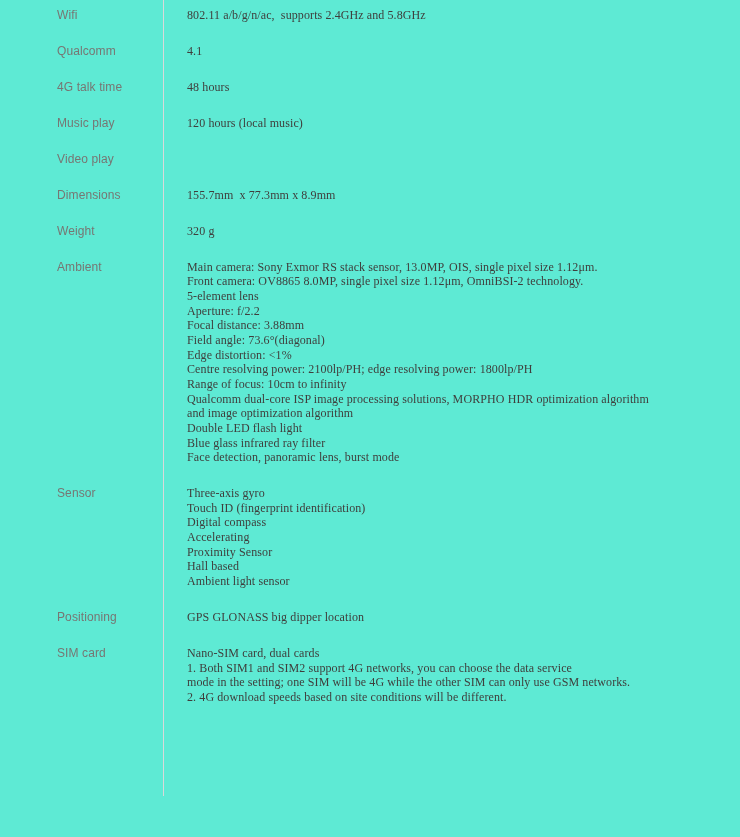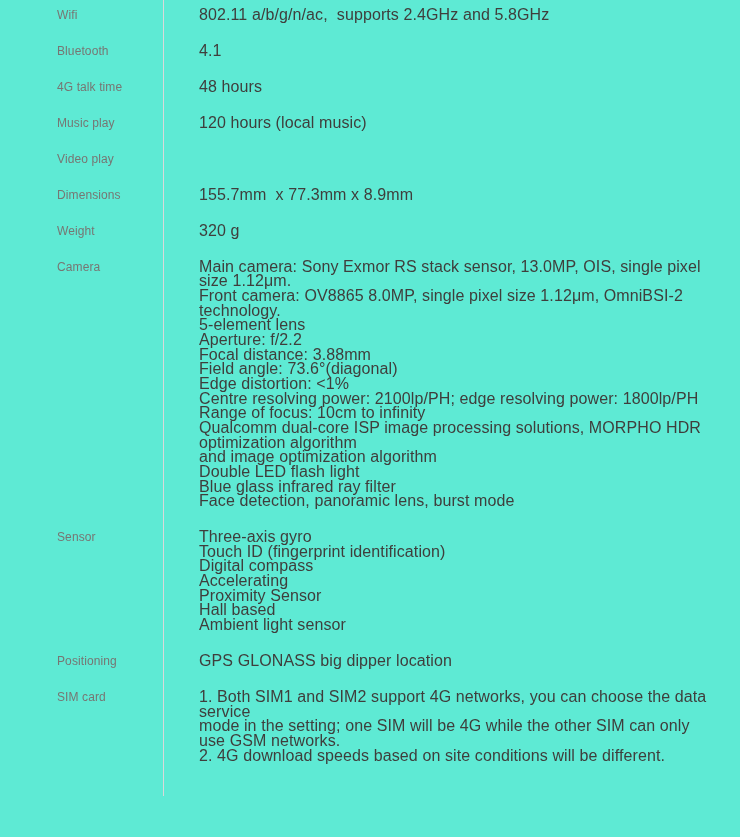--- a/index.html
+++ b/index.html
@@ -39,44 +39,45 @@
     padding-left: 57px;
     flex: 0 0 163px;
     color: #777673;
     font-size: 12px;
     line-height: 14.65px;
     letter-spacing: 0.1px;
     white-space: pre-wrap;
   }
   .spec-value {
     flex: 1 1 auto;
-    padding-left: 36px;
+    padding-left: 24px;
     padding-right: 30px;
     color: #3f3e3c;
-    font-size: 16px;
+    font-size: 12px;
     line-height: 14.65px;
     letter-spacing: 0.1px;
     white-space: pre-wrap;
+    font-family: Liberation Serif, serif;
   }
   .line { min-height: 14.65px; }
 </style>
 </head>
 <body>
 
 <div class="page">
   <div class="v-divider"></div>
   <div class="spec-table">
 
       <div class="spec-row">
         <div class="spec-label">Wifi</div>
         <div class="spec-value"><div class="line">802.11 a/b/g/n/ac,  supports 2.4GHz and 5.8GHz</div></div>
       </div>
 
       <div class="spec-row">
-        <div class="spec-label">Bluetooth</div>
+        <div class="spec-label">Qualcomm</div>
         <div class="spec-value"><div class="line">4.1</div></div>
       </div>
 
 
 
       <div class="spec-row">
         <div class="spec-label">4G talk time</div>
         <div class="spec-value"><div class="line">48 hours</div></div>
       </div>
 
@@ -93,32 +94,32 @@
         <div class="spec-label">Dimensions</div>
         <div class="spec-value"><div class="line">155.7mm  x 77.3mm x 8.9mm</div></div>
       </div>
 
       <div class="spec-row">
         <div class="spec-label">Weight</div>
         <div class="spec-value"><div class="line">320 g</div></div>
       </div>
 
       <div class="spec-row">
-        <div class="spec-label">Camera</div>
+        <div class="spec-label">Ambient</div>
         <div class="spec-value"><div class="line">Main camera: Sony Exmor RS stack sensor, 13.0MP, OIS, single pixel size 1.12μm.</div><div class="line">Front camera: OV8865 8.0MP, single pixel size 1.12μm, OmniBSI-2 technology.</div><div class="line">5-element lens</div><div class="line">Aperture: f/2.2</div><div class="line">Focal distance: 3.88mm</div><div class="line">Field angle: 73.6°(diagonal)</div><div class="line">Edge distortion: &lt;1%</div><div class="line">Centre resolving power: 2100lp/PH; edge resolving power: 1800lp/PH</div><div class="line">Range of focus: 10cm to infinity</div><div class="line">Qualcomm dual-core ISP image processing solutions, MORPHO HDR optimization algorithm</div><div class="line">and image optimization algorithm</div><div class="line">Double LED flash light</div><div class="line">Blue glass infrared ray filter</div><div class="line">Face detection, panoramic lens, burst mode</div></div>
       </div>
 
       <div class="spec-row">
         <div class="spec-label">Sensor</div>
         <div class="spec-value"><div class="line">Three-axis gyro</div><div class="line">Touch ID (fingerprint identification)</div><div class="line">Digital compass</div><div class="line">Accelerating</div><div class="line">Proximity Sensor</div><div class="line">Hall based</div><div class="line">Ambient light sensor</div></div>
       </div>
 
       <div class="spec-row">
         <div class="spec-label">Positioning</div>
         <div class="spec-value"><div class="line">GPS GLONASS big dipper location</div></div>
       </div>
 
       <div class="spec-row">
         <div class="spec-label">SIM card</div>
-        <div class="spec-value"><div class="line">1. Both SIM1 and SIM2 support 4G networks, you can choose the data service</div><div class="line">mode in the setting; one SIM will be 4G while the other SIM can only use GSM networks.</div><div class="line">2. 4G download speeds based on site conditions will be different.</div></div>
+        <div class="spec-value"><div class="line">Nano-SIM card, dual cards</div><div class="line">1. Both SIM1 and SIM2 support 4G networks, you can choose the data service</div><div class="line">mode in the setting; one SIM will be 4G while the other SIM can only use GSM networks.</div><div class="line">2. 4G download speeds based on site conditions will be different.</div></div>
       </div>
     </div>
 </div>
 
 </body></html>

